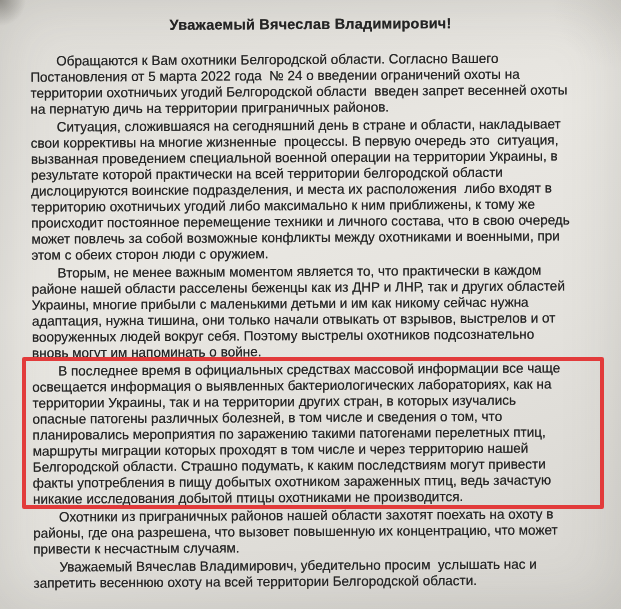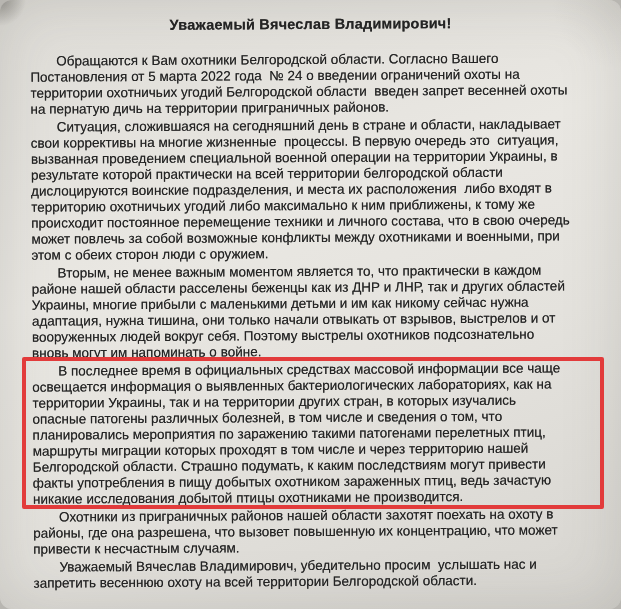--- a/index.html
+++ b/index.html
@@ -59,21 +59,21 @@
     height: 152px;
     box-sizing: border-box;
     border: 4px solid #e23b3b; 
     border-radius: 2px;
     pointer-events: none;
   }
 </style>
 </head>
 <body>
 
-<div class="page" style="color: rgb(36, 36, 36); border-radius: 12px;">
+<div class="page" style="color: rgb(36, 36, 36);">
 
   <div class="text-stack">
 
     <div class="title">Уважаемый Вячеслав Владимирович!</div>
 
     <div class="body-text">
       <div class="para">Обращаются к Вам охотники Белгородской области. Согласно Вашего
 Постановления от 5 марта 2022 года  № 24 о введении ограничений охоты на
 территории охотничьих угодий Белгородской области  введен запрет весенней охоты
 на пернатую дичь на территории приграничных районов.</div>

